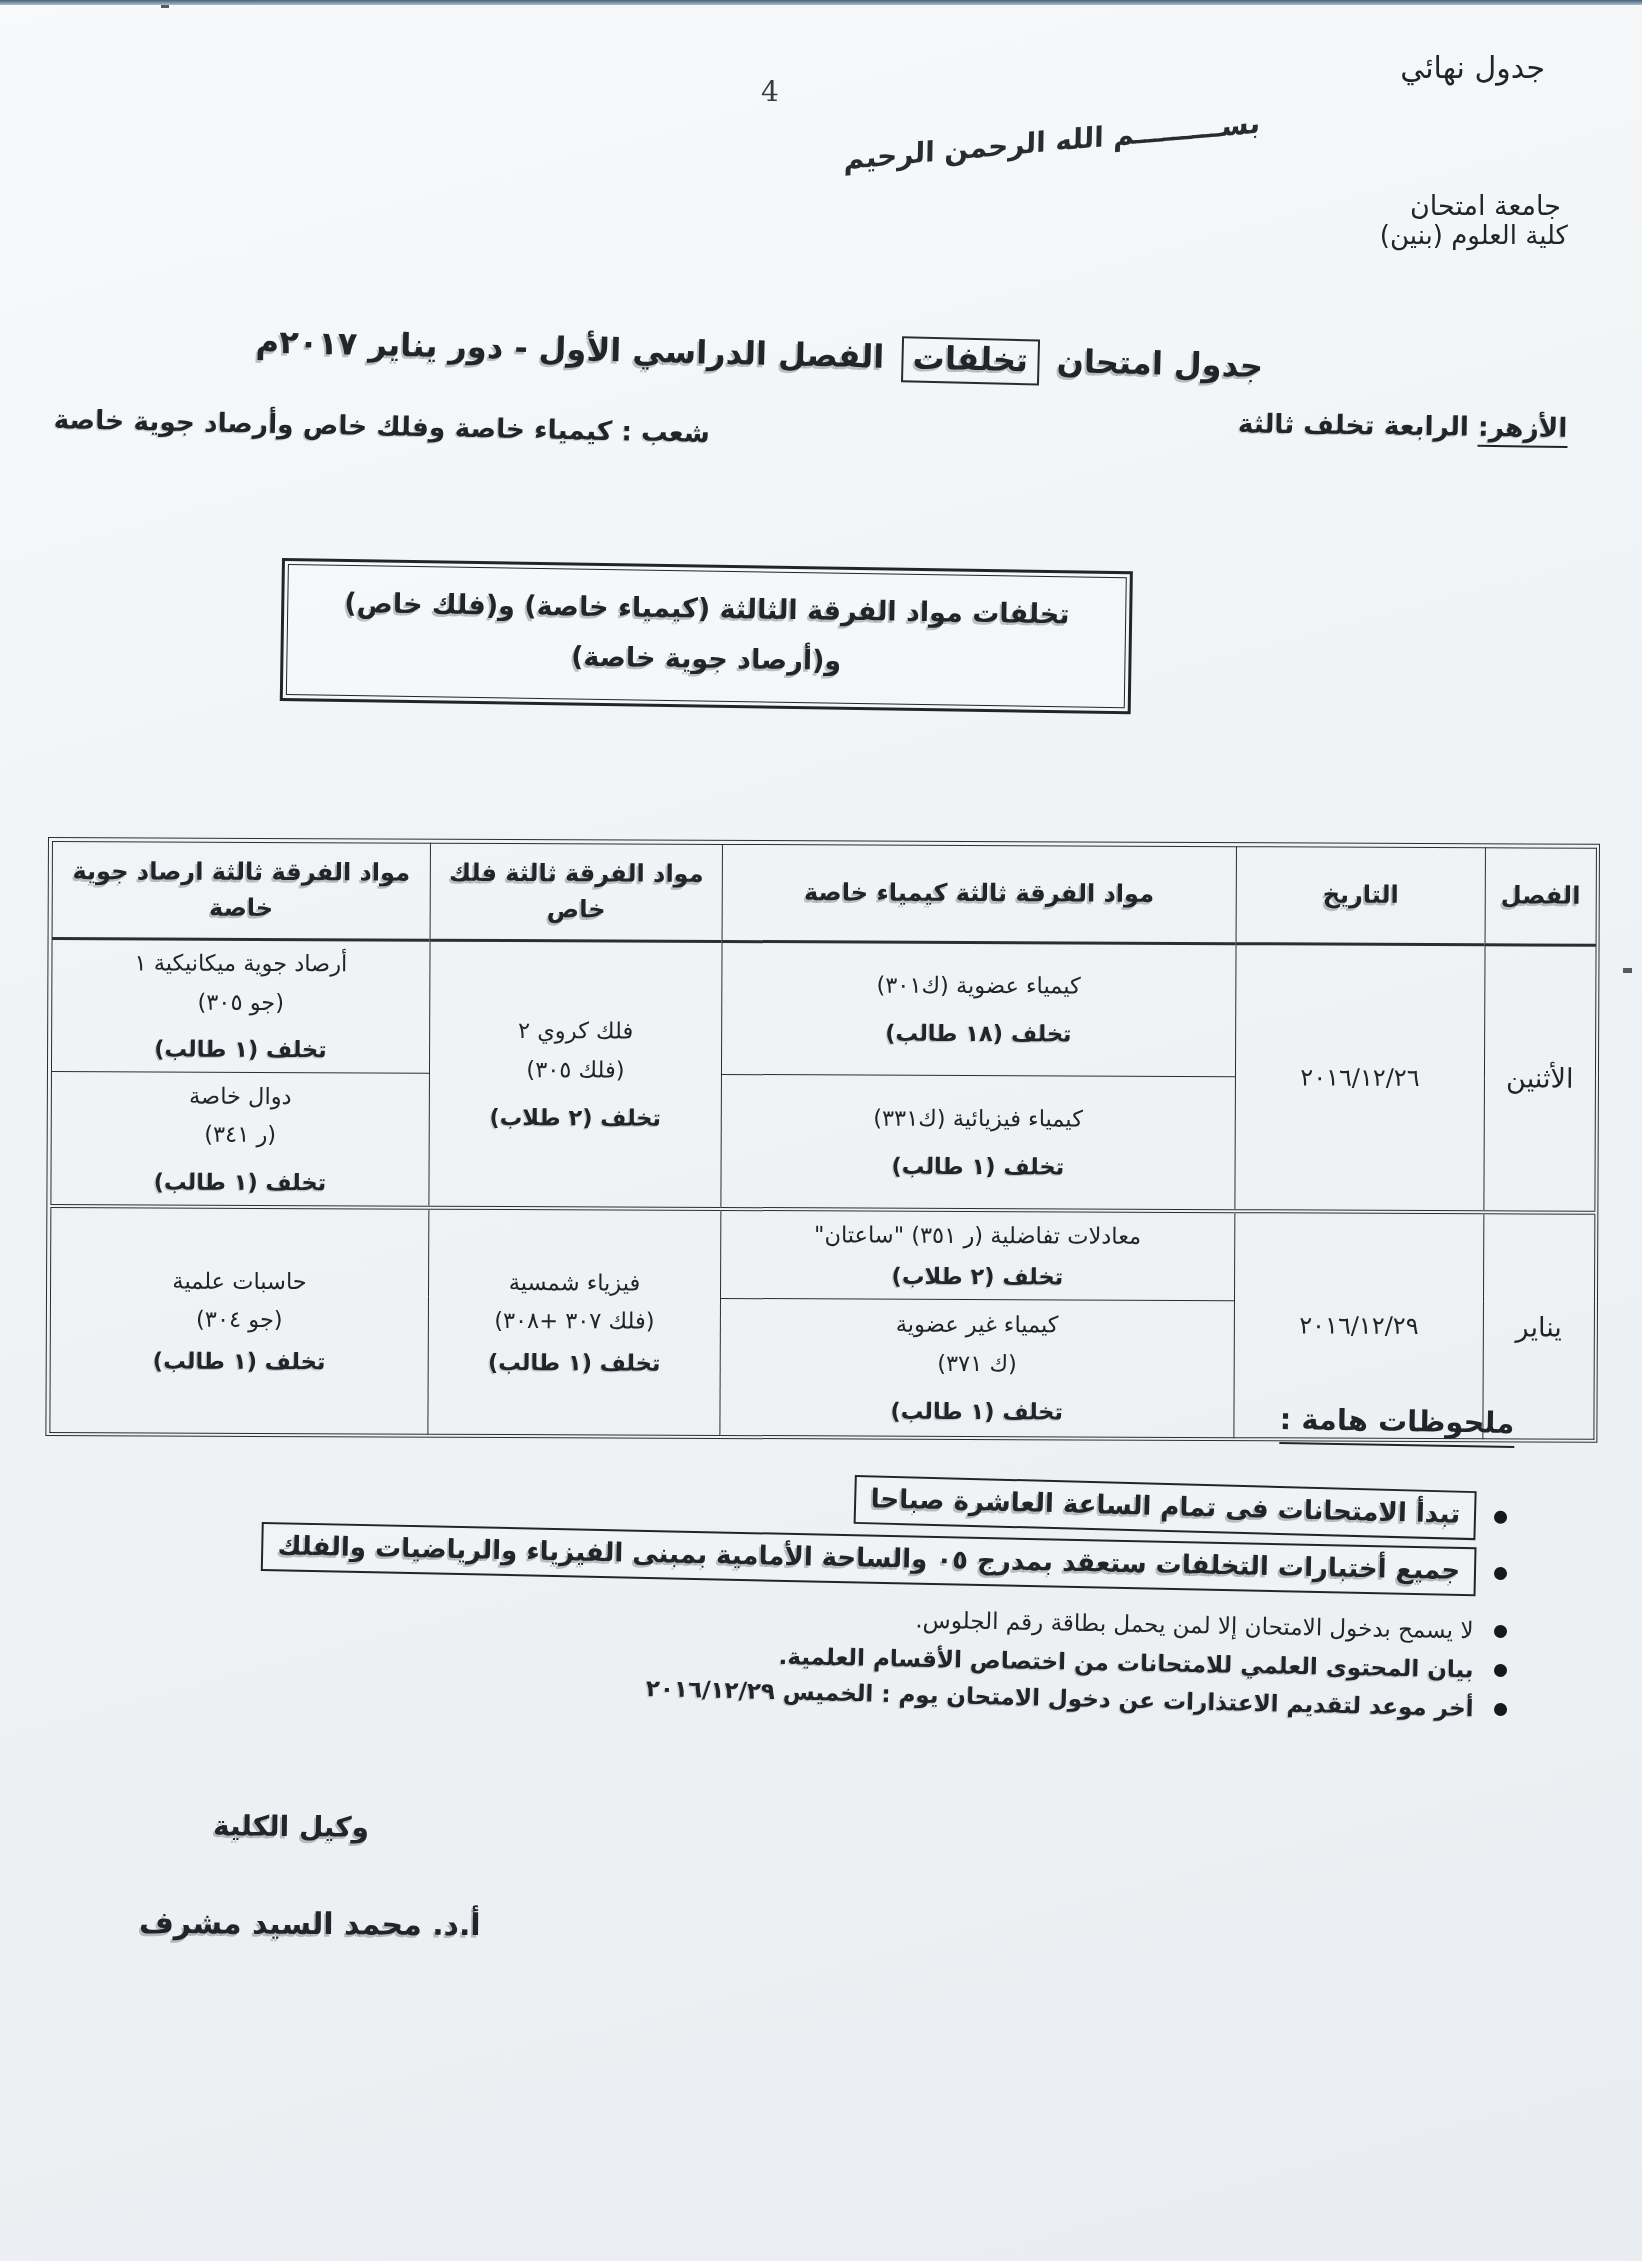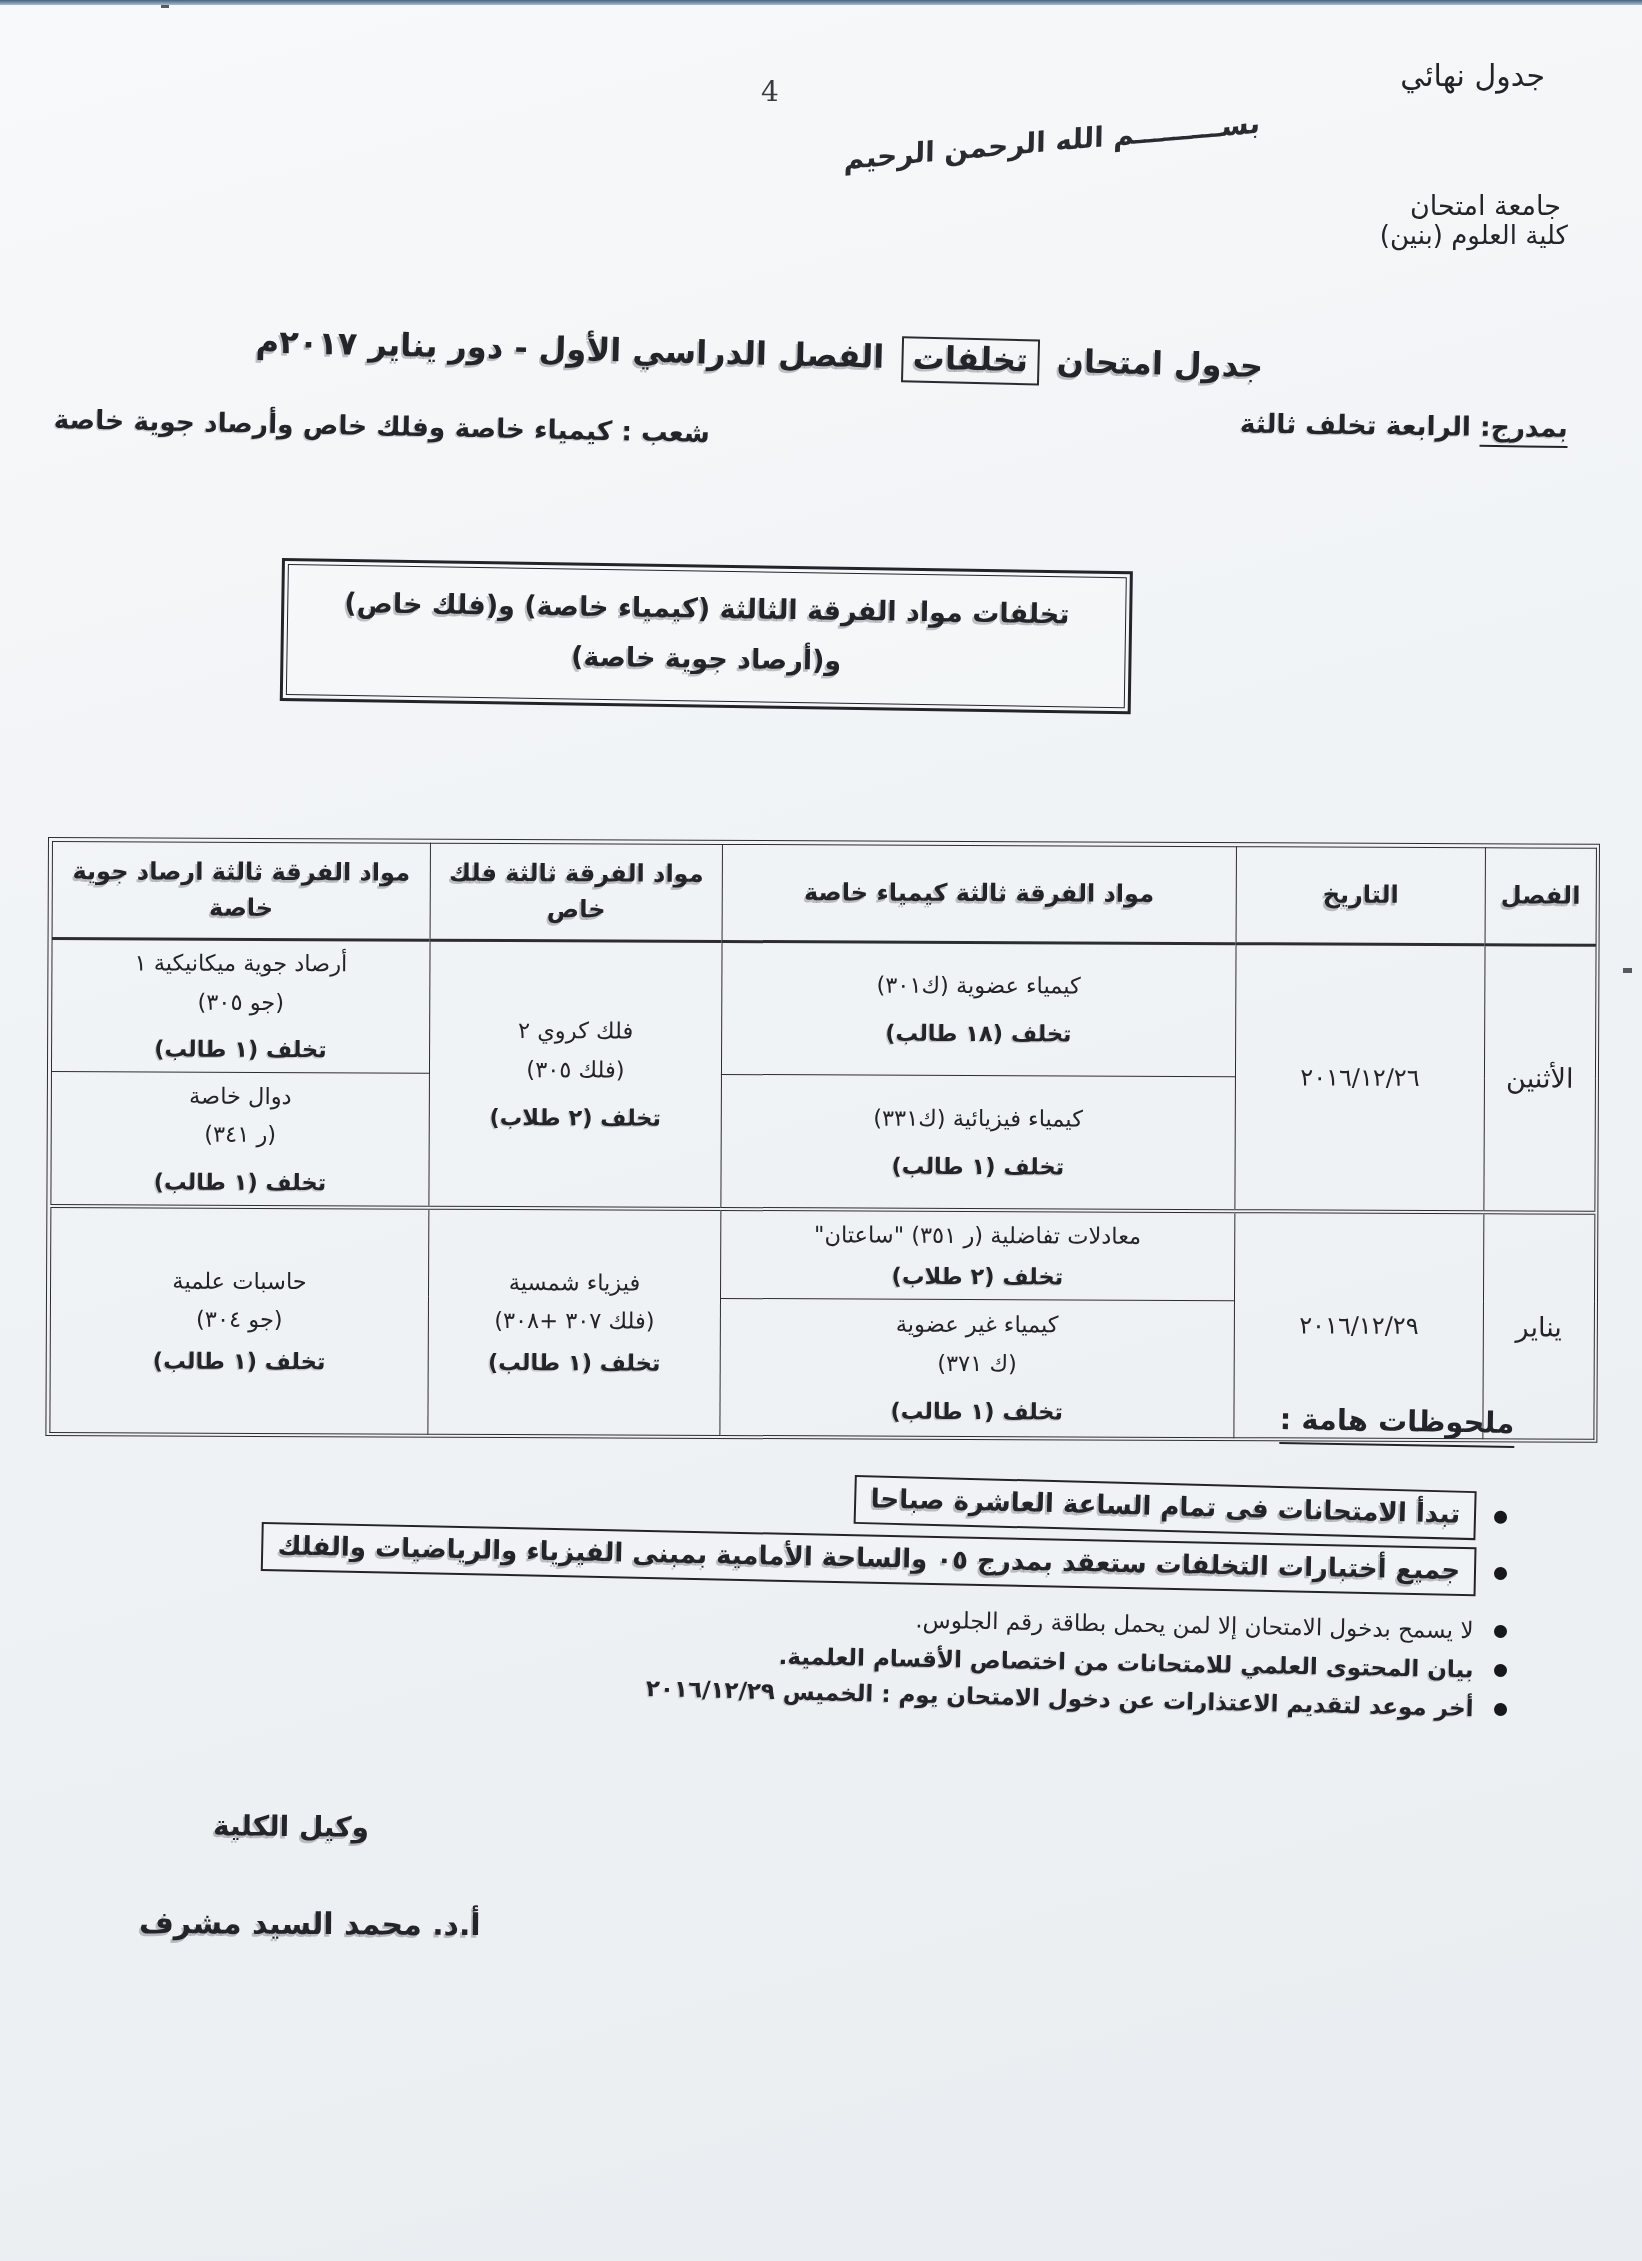--- a/index.html
+++ b/index.html
@@ -26,21 +26,21 @@
   .heavy{
     font-weight:bold;
     text-shadow:-1.9px 2.6px 0 rgba(35,36,42,0.26);
   }
   .heavy-soft{
     font-weight:bold;
     text-shadow:-1.3px 1.3px 0 rgba(35,36,42,0.18);
   }
 
   
-  .final-label{top:58px;right:98px;font-size:30px;}
+  .final-label{top:50px;right:98px;font-size:30px;}
   .page-number{top:75px;left:761px;font-size:28px;font-family:"DejaVu Serif",serif;color:#3a3b40;}
   .bismillah{
     top:143px;left:844px;font-size:28px;font-weight:bold;color:#2a2b31;
     transform:rotate(-5deg) skewX(-6deg);transform-origin:left center;
   }
   .university{top:190px;right:82px;font-size:27px;}
   .faculty{top:220px;right:75px;font-size:26px;}
 
   .exam-title{
     top:345px;right:379px;font-size:32px;
@@ -132,21 +132,21 @@
   <div class="abs university nowrap">جامعة امتحان</div>
   <div class="abs faculty nowrap">كلية العلوم (بنين)</div>
 
   <div class="abs exam-title heavy nowrap">
     <span>جدول امتحان</span>
     <span class="boxed-word">تخلفات</span>
     <span>الفصل الدراسي الأول - دور يناير ٢٠١٧م</span>
   </div>
 
   <div class="abs grade-line heavy-soft nowrap">
-    <span class="u">بمدرج:</span>
+    <span class="u">الأزهر:</span>
     <span> </span>
     <span>الرابعة تخلف ثالثة</span>
   </div>
   <div class="abs sections-line heavy-soft nowrap">شعب : كيمياء خاصة وفلك خاص وأرصاد جوية خاصة</div>
 
   <div class="abs subtitle-box">
     <div class="inner heavy">تخلفات مواد الفرقة الثالثة (كيمياء خاصة) و(فلك خاص) و(أرصاد جوية خاصة)</div>
   </div>
 
   <div class="abs tbl-wrap">

